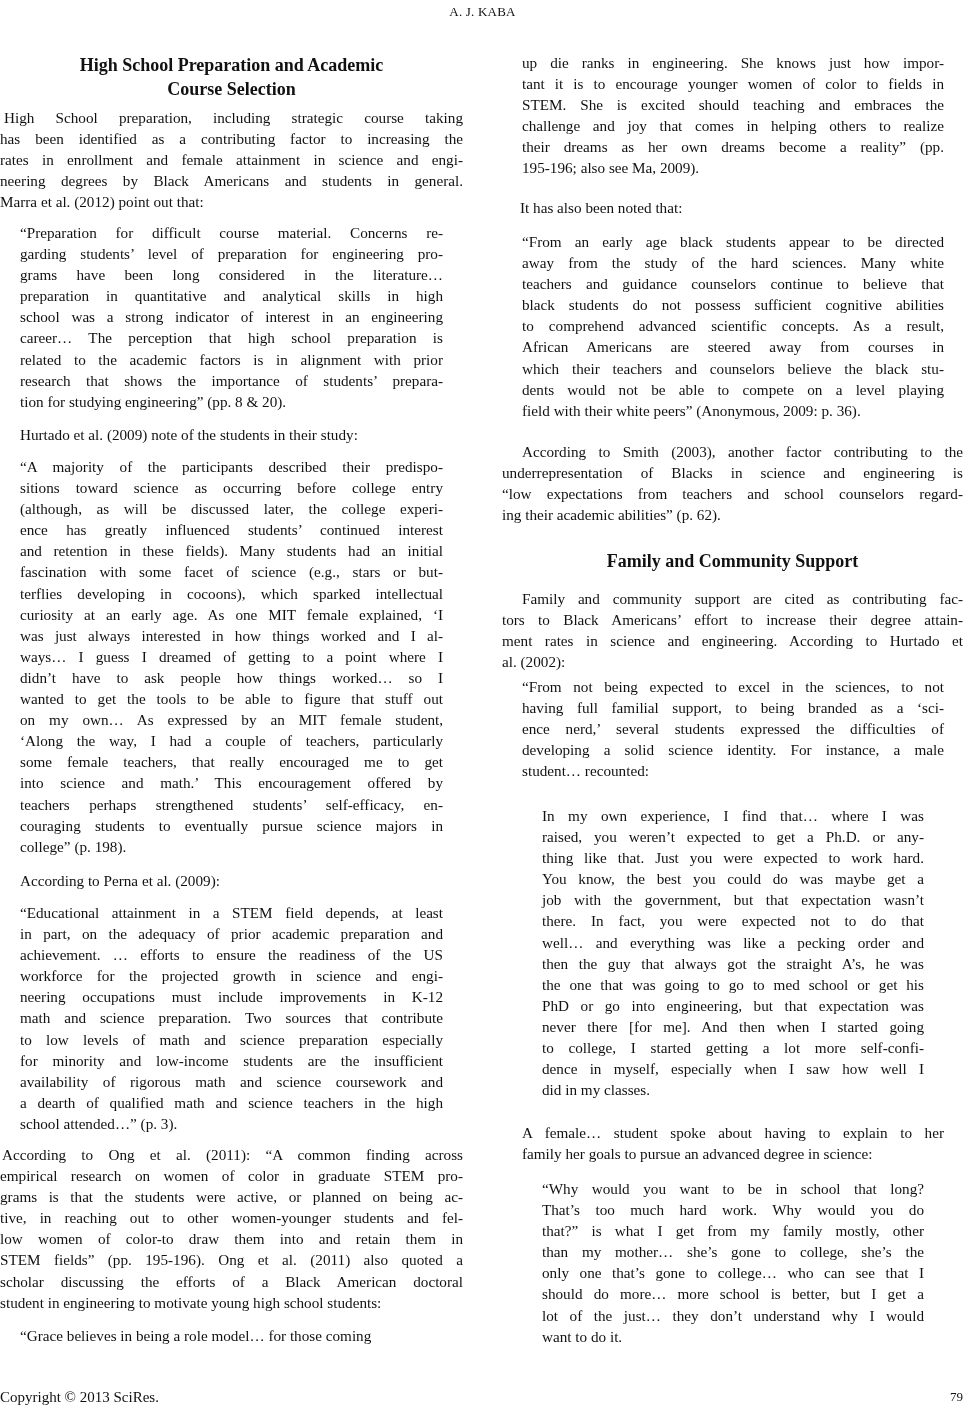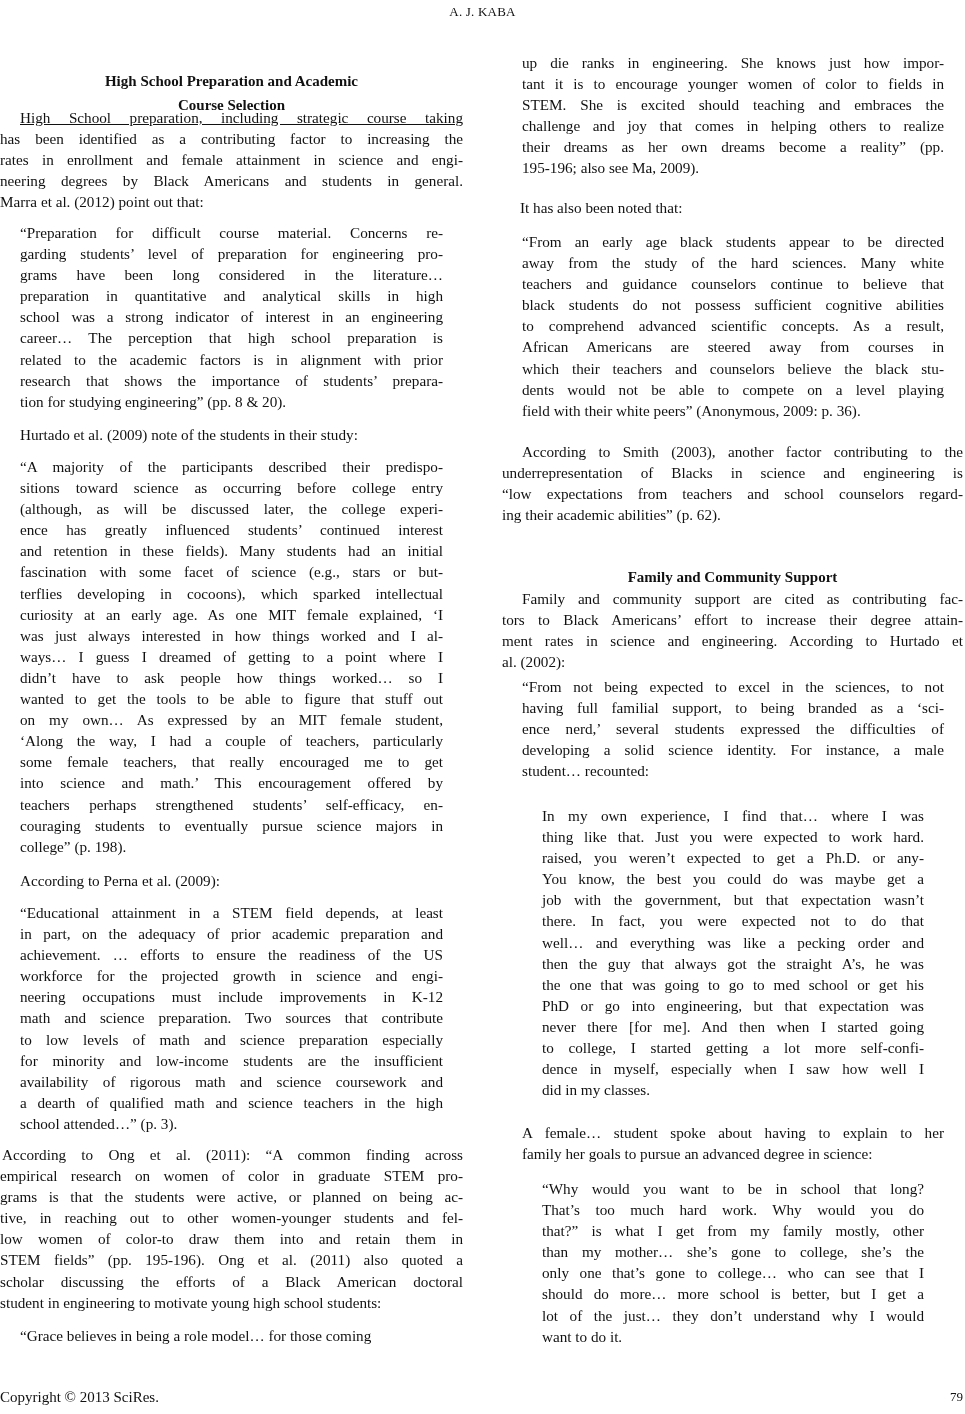--- a/index.html
+++ b/index.html
@@ -1,40 +1,40 @@
 <!DOCTYPE html>
 <html><head>
 <meta charset="utf-8">
 <style>
   html, body { margin: 0; padding: 0; background: #ffffff; }
   body { width: 965px; height: 1414px; position: relative; overflow: hidden;
          font-family: "Liberation Serif", "DejaVu Serif", serif; color: #111; }
   .running-head { position: absolute; top: 4px; left: 0; width: 965px; text-align: center;
                   font-size: 13px; letter-spacing: 0.2px; }
-  .heading { position: absolute; font-weight: bold; font-size: 15px; text-align: center;
-             line-height: 24px; margin-top: 16px; }
+  .heading { position: absolute; font-weight: bold; font-size: 18px; text-align: center;
+             line-height: 24px; }
   .para { position: absolute; font-size: 15.2px; line-height: 21.1px; text-align: justify;
           text-align-last: left; }
   .para .ln { display: block; white-space: nowrap; text-align: justify; text-align-last: justify; }
   .para .ln.last { text-align-last: left; }
   .footer-left { position: absolute; left: 0; top: 1389px; font-size: 15px; }
   .footer-right { position: absolute; right: 2px; top: 1389px; font-size: 13px; }
 </style>
 </head>
 <body>
 
 <div class="running-head">A. J. KABA</div>
 
 <div class="heading" style="left:0; top:53px; width:463px;">
   <span style="display:block">High School Preparation and Academic</span>
   <span style="display:block">Course Selection</span>
 </div>
 
 <div class="para" style="left:0; top:107px; width:463px;">
-    <span class="ln" style="padding-left: 20px; text-decoration: underline;">High School preparation, including strategic course taking</span>
+    <span class="ln" style="padding-left: 4px;">High School preparation, including strategic course taking</span>
     <span class="ln">has been identified as a contributing factor to increasing the</span>
     <span class="ln">rates in enrollment and female attainment in science and engi-</span>
     <span class="ln">neering degrees by Black Americans and students in general.</span>
     <span class="ln last">Marra et al. (2012) point out that:</span>
   </div>
 <div class="para" style="left:20px; top:222px; width:423px;">
     <span class="ln">“Preparation for difficult course material. Concerns re-</span>
     <span class="ln">garding students’ level of preparation for engineering pro-</span>
     <span class="ln">grams have been long considered in the literature…</span>
     <span class="ln">preparation in quantitative and analytical skills in high</span>
@@ -137,22 +137,22 @@
   </div>
 <div class="para" style="left:522px; top:676px; width:422px;">
     <span class="ln">“From not being expected to excel in the sciences, to not</span>
     <span class="ln">having full familial support, to being branded as a ‘sci-</span>
     <span class="ln">ence nerd,’ several students expressed the difficulties of</span>
     <span class="ln">developing a solid science identity. For instance, a male</span>
     <span class="ln last">student… recounted:</span>
   </div>
 <div class="para" style="left:542px; top:805px; width:382px;">
     <span class="ln">In my own experience, I find that… where I was</span>
+    <span class="ln">raised, you weren’t expected to get a Ph.D. or any-</span>
     <span class="ln">thing like that. Just you were expected to work hard.</span>
-    <span class="ln">raised, you weren’t expected to get a Ph.D. or any-</span>
     <span class="ln">You know, the best you could do was maybe get a</span>
     <span class="ln">job with the government, but that expectation wasn’t</span>
     <span class="ln">there. In fact, you were expected not to do that</span>
     <span class="ln">well… and everything was like a pecking order and</span>
     <span class="ln">then the guy that always got the straight A’s, he was</span>
     <span class="ln">the one that was going to go to med school or get his</span>
     <span class="ln">PhD or go into engineering, but that expectation was</span>
     <span class="ln">never there [for me]. And then when I started going</span>
     <span class="ln">to college, I started getting a lot more self-confi-</span>
     <span class="ln">dence in myself, especially when I saw how well I</span>

